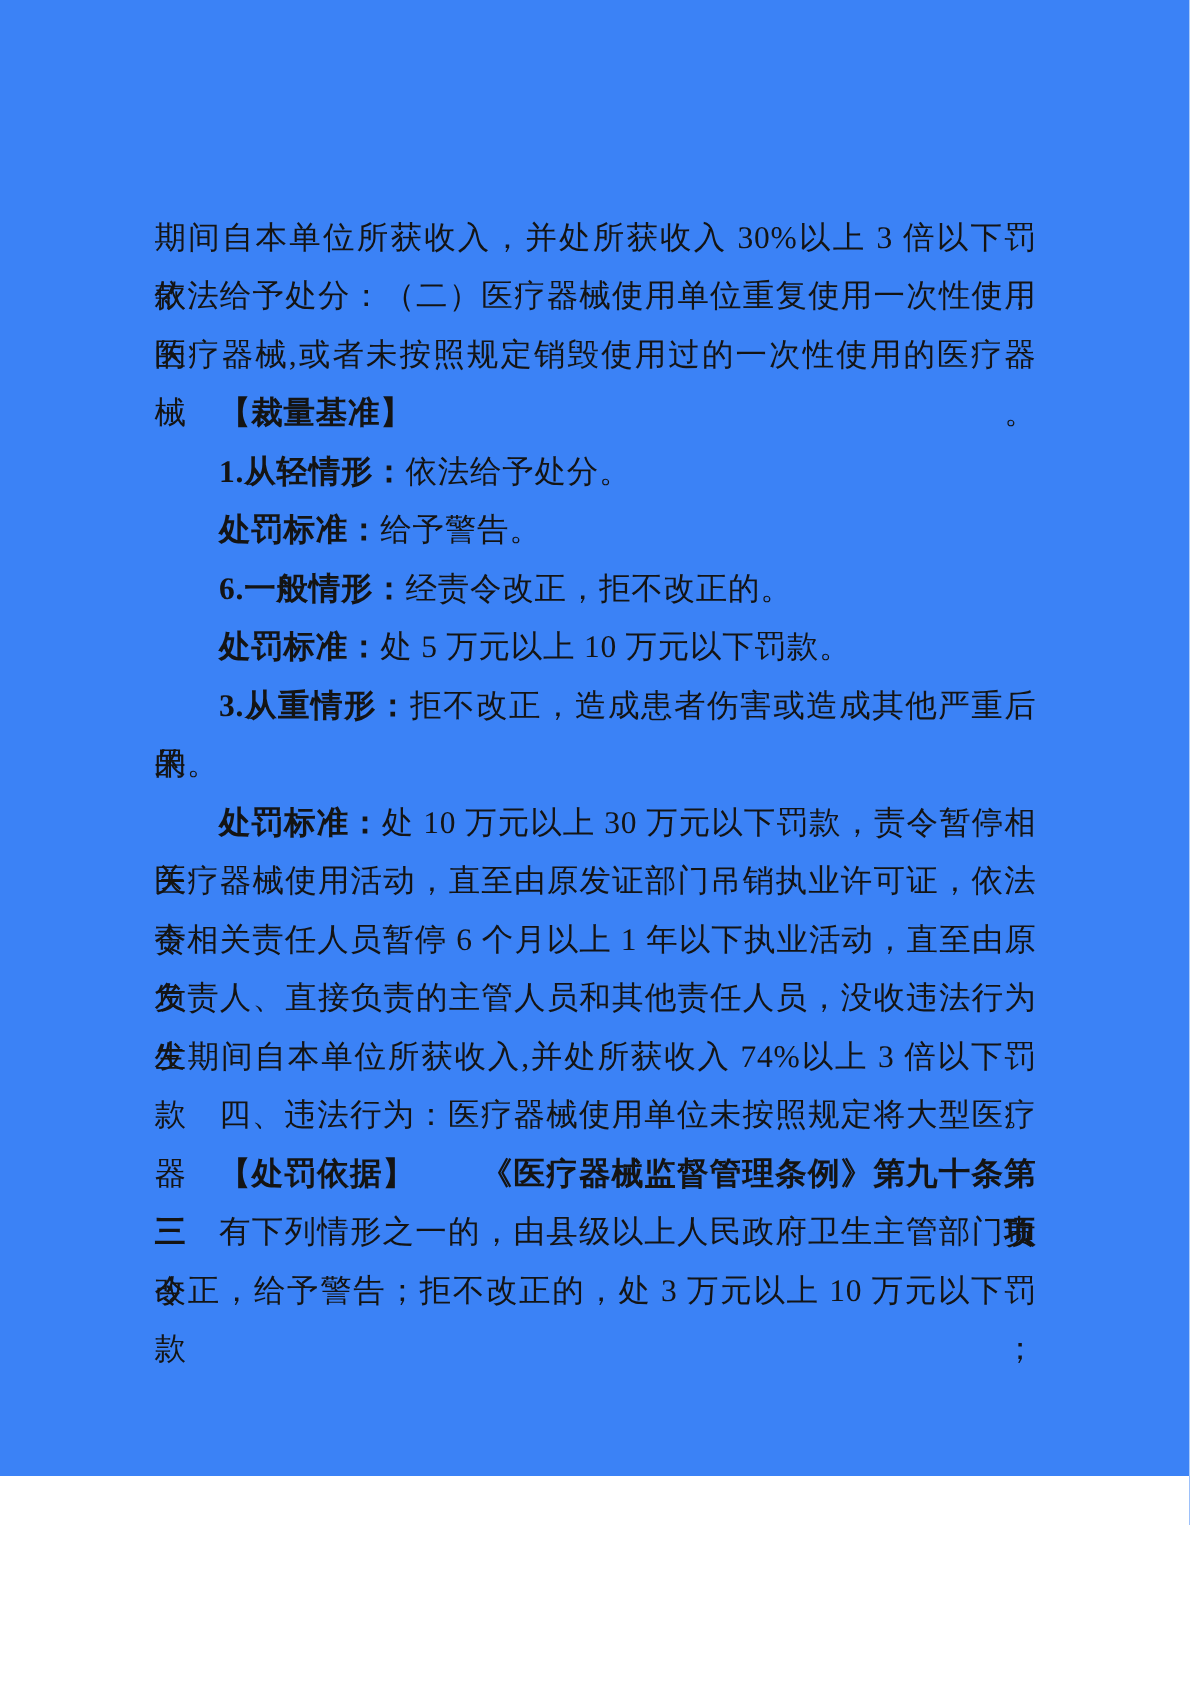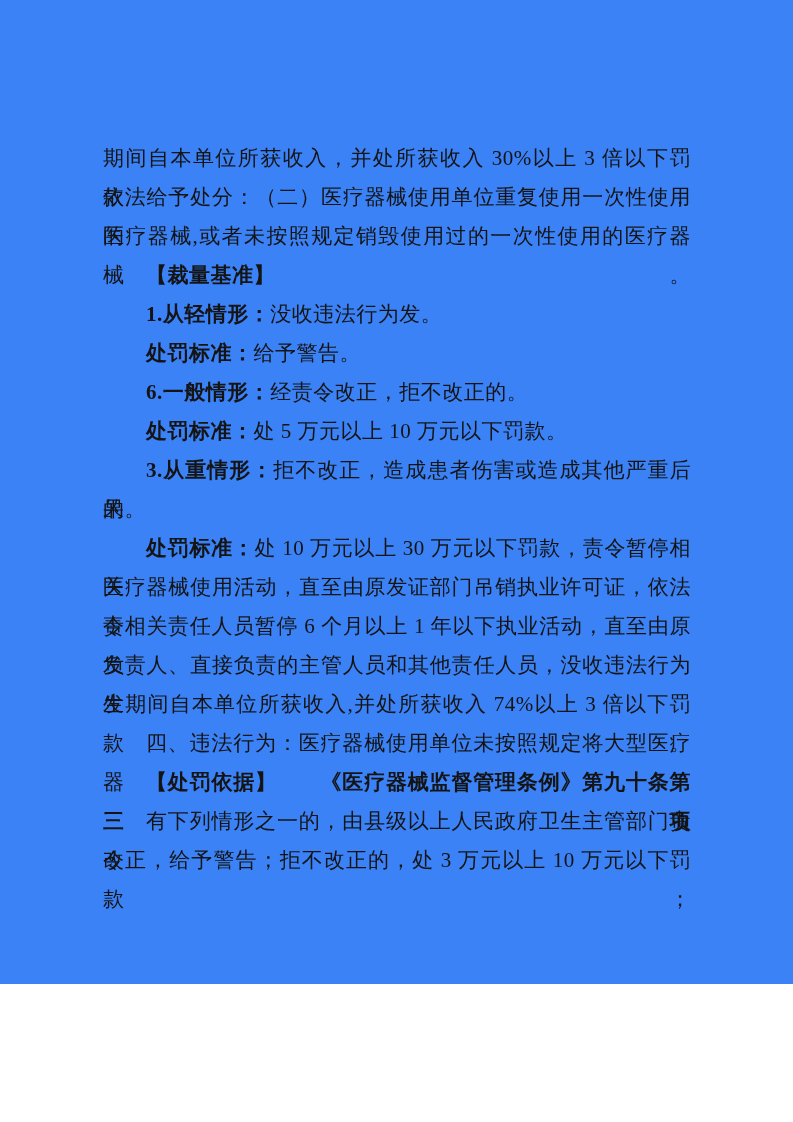--- a/index.html
+++ b/index.html
@@ -53,21 +53,21 @@
 </style>
 </head>
 <body>
 
 <div class="sheet">
   <div class="content">
       <div class="line justify"><span class="seg">期间自本单位所获收入，并处所获收入 30%以上 3 倍以下罚款，</span></div>
       <div class="line justify"><span class="seg">依法给予处分：（二）医疗器械使用单位重复使用一次性使用的</span></div>
       <div class="line justify"><span class="seg">医疗器械,或者未按照规定销毁使用过的一次性使用的医疗器械。</span></div>
       <div class="line indent"><span class="seg bold">【裁量基准】</span></div>
-      <div class="line indent"><span class="seg bold">1.从轻情形：</span><span class="seg">没收违法行为发。</span></div>
+      <div class="line indent"><span class="seg bold">1.从轻情形：</span><span class="seg">依法给予处分。</span></div>
       <div class="line indent"><span class="seg bold">处罚标准：</span><span class="seg">给予警告。</span></div>
       <div class="line indent"><span class="seg bold">6.一般情形：</span><span class="seg">经责令改正，拒不改正的。</span></div>
       <div class="line indent"><span class="seg bold">处罚标准：</span><span class="seg">处 5 万元以上 10 万元以下罚款。</span></div>
       <div class="line indent justify"><span class="seg bold">3.从重情形：</span><span class="seg">拒不改正，造成患者伤害或造成其他严重后果</span></div>
       <div class="line"><span class="seg">的。</span></div>
       <div class="line indent justify"><span class="seg bold">处罚标准：</span><span class="seg">处 10 万元以上 30 万元以下罚款，责令暂停相关</span></div>
       <div class="line justify"><span class="seg">医疗器械使用活动，直至由原发证部门吊销执业许可证，依法责</span></div>
       <div class="line justify"><span class="seg">令相关责任人员暂停 6 个月以上 1 年以下执业活动，直至由原发</span></div>
       <div class="line justify"><span class="seg">负责人、直接负责的主管人员和其他责任人员，没收违法行为发</span></div>
       <div class="line justify"><span class="seg">生期间自本单位所获收入,并处所获收入 74%以上 3 倍以下罚款。</span></div>

